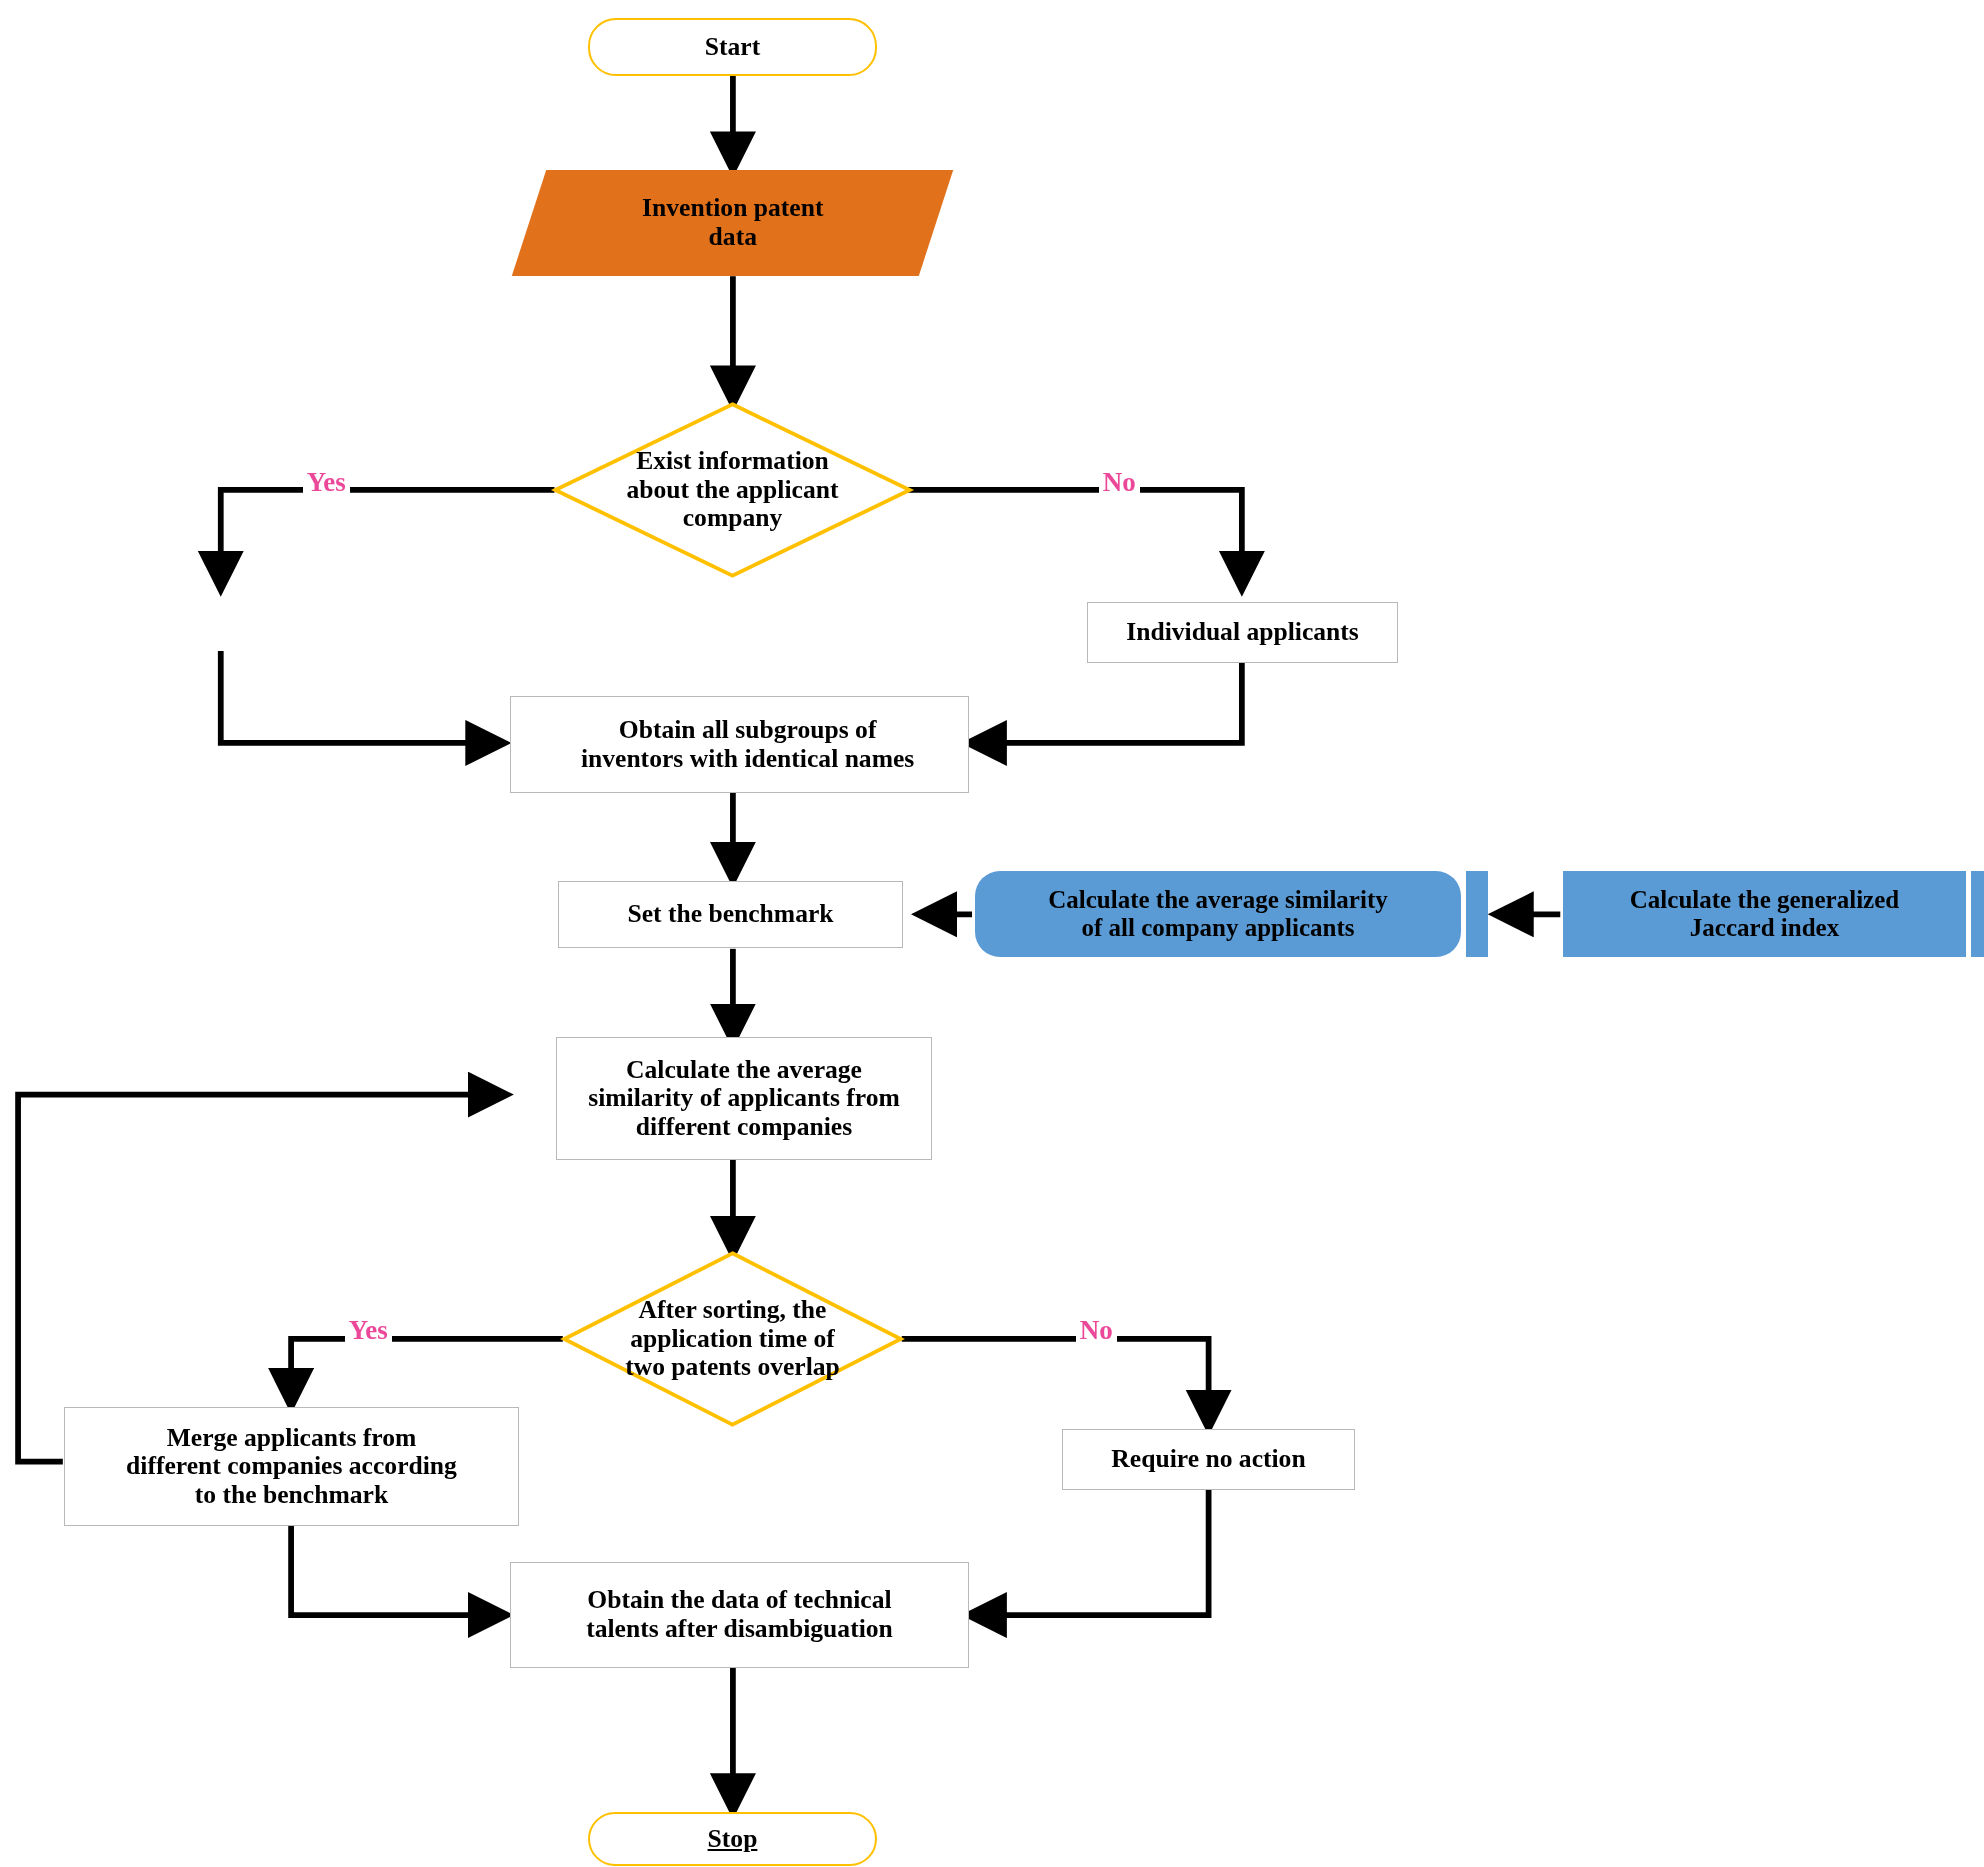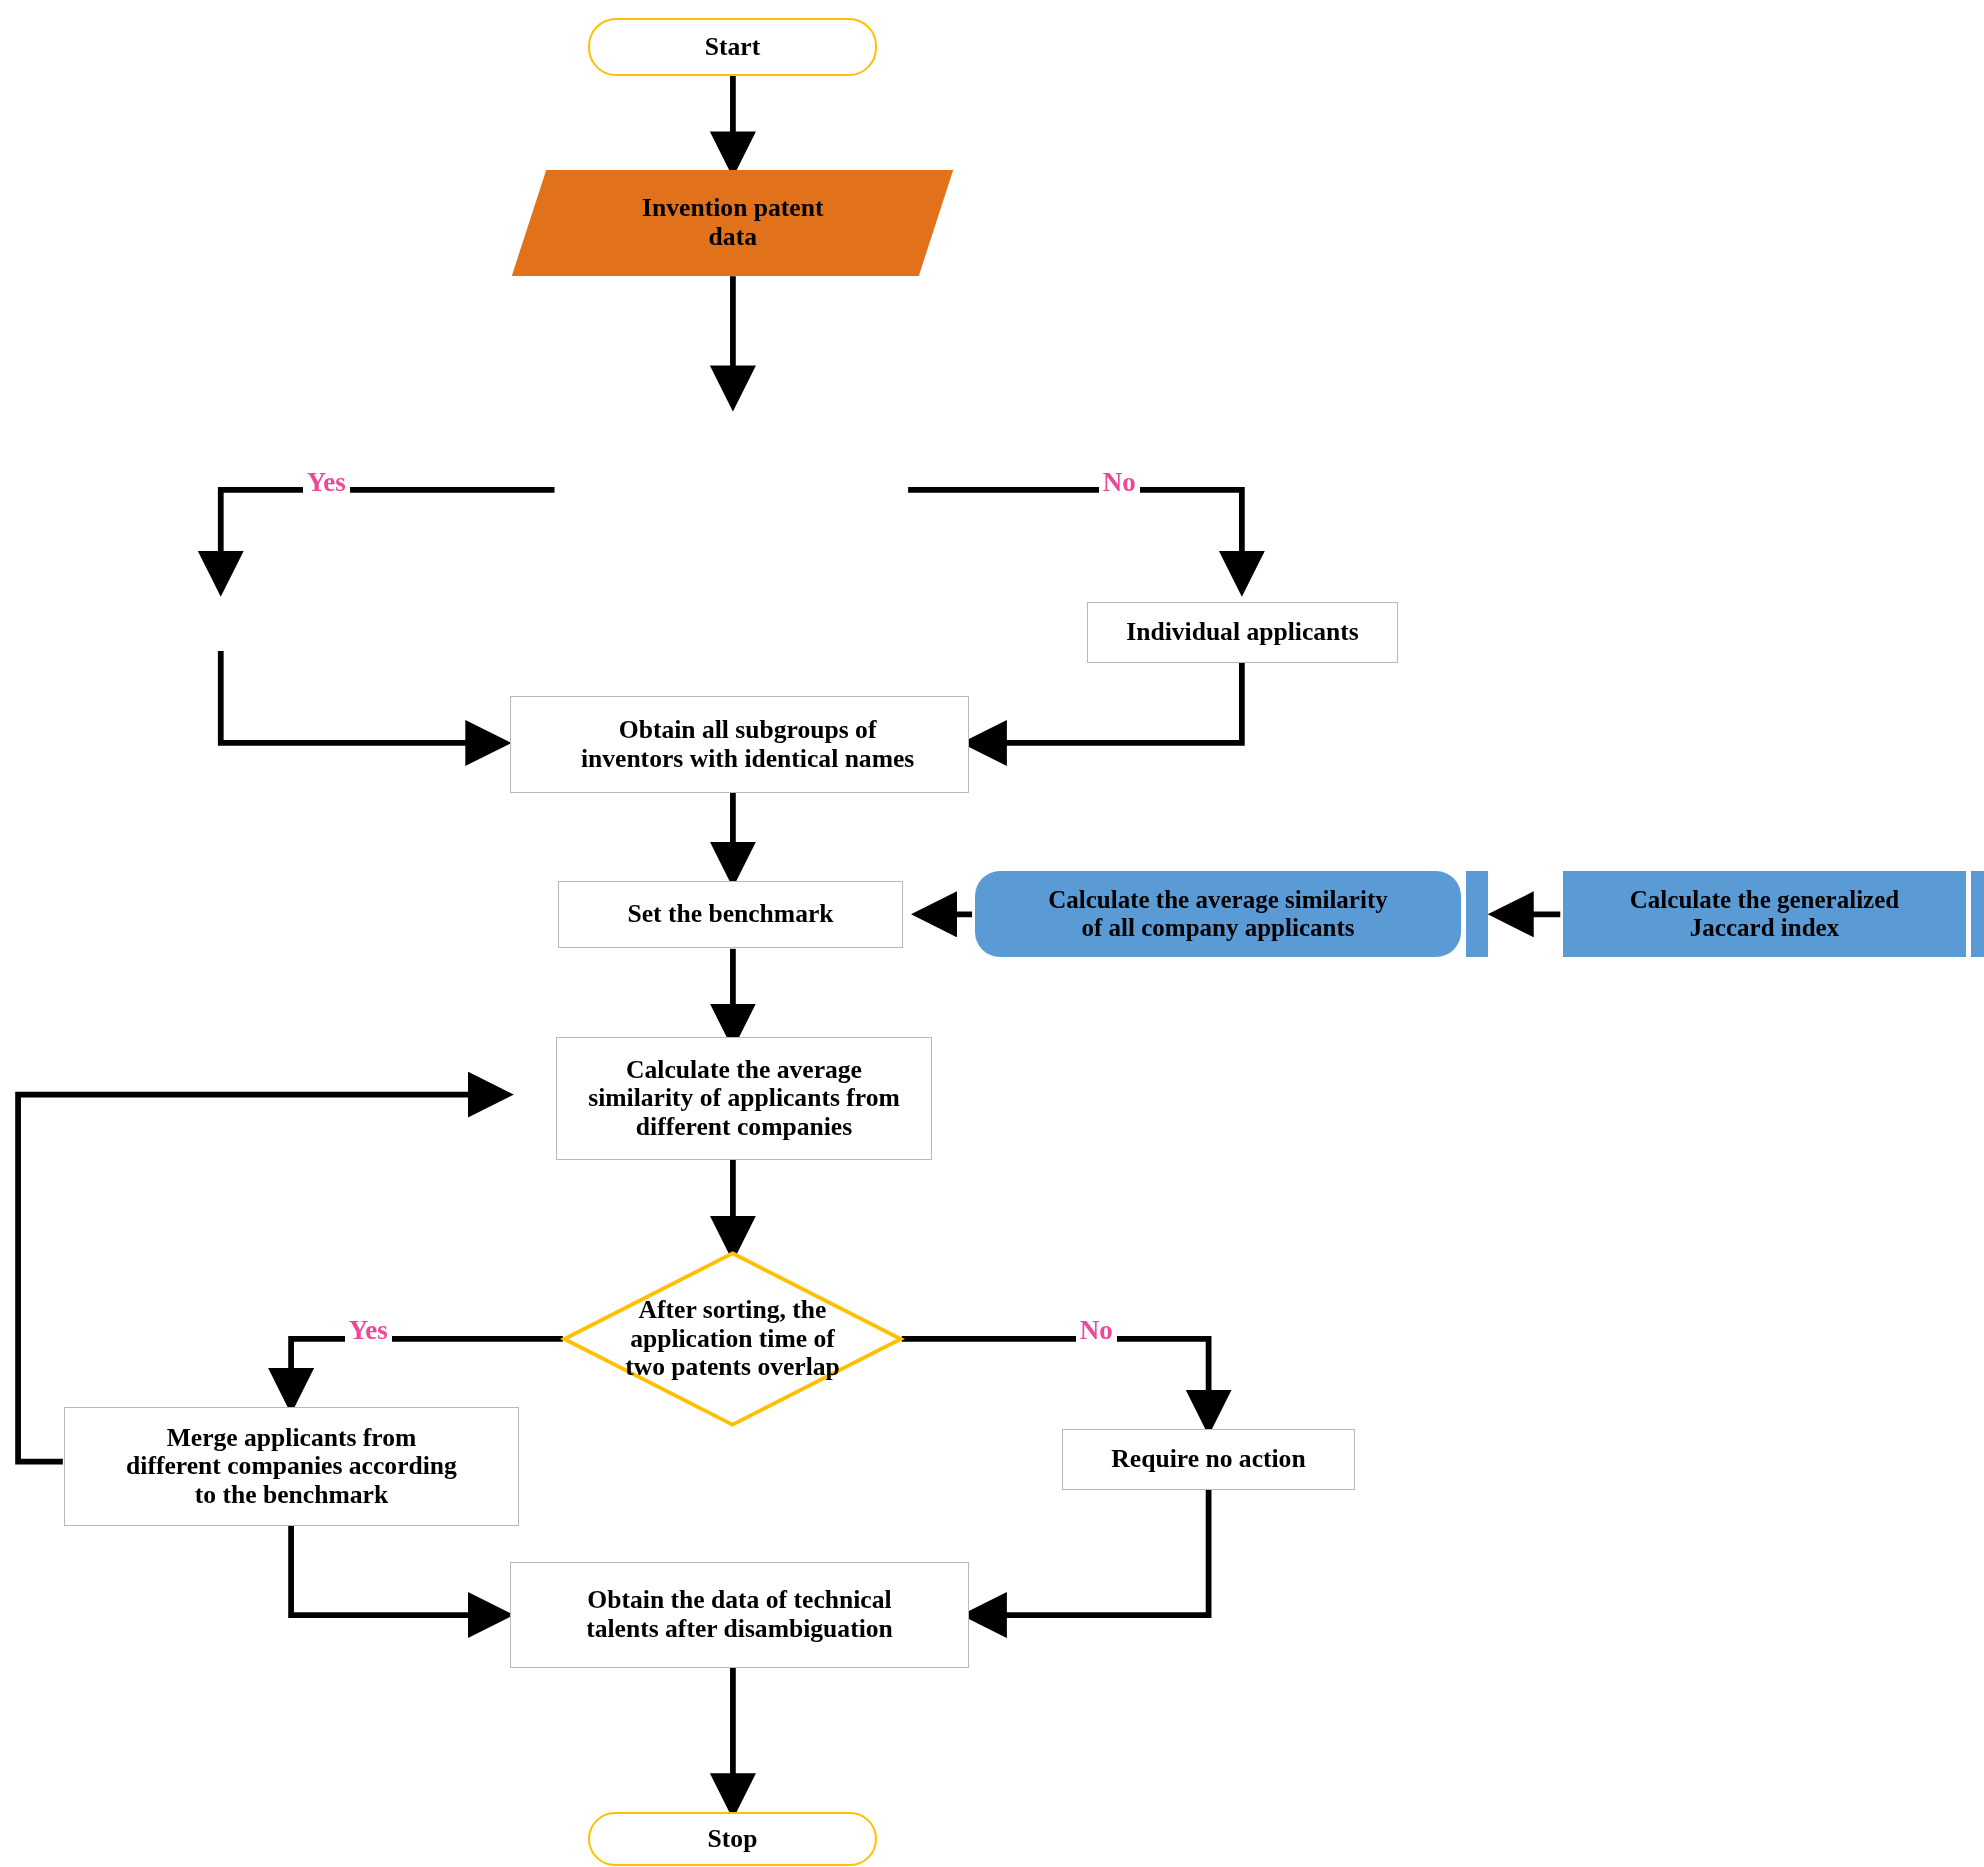--- a/index.html
+++ b/index.html
@@ -159,20 +159,30 @@
 
   <div class="node terminator" style="left:588px; top:18px; width:289px; height:58px;">
     <span class="node-text">Start</span>
   </div>
 
   <div class="node data-shape" style="left:529px; top:170px; width:407px; height:106px;">
     <span class="node-text">Invention patent
 data</span>
   </div>
 
+  <div class="decision-wrap" style="left:554px; top:403px; width:357px; height:174px;">
+    <svg width="357" height="174" viewBox="0 0 558 272">
+      <polygon points="279,2 556,136 279,270 2,136" fill="#ffffff" stroke="#ffc000" stroke-width="6"></polygon>
+    </svg>
+    <div class="decision-label">
+      <span class="node-text">Exist information
+about the applicant
+company</span>
+    </div>
+  </div>
 
 
   <div class="node process" style="left:1087px; top:590px; width:311px; height:61px;margin-top:12px;">
     <span class="node-text">Individual applicants</span>
   </div>
 
   <div class="node process" style="left:510px; top:696px; width:459px; height:97px;padding-left:20px;">
     <span class="node-text">Obtain all subgroups of
 inventors with identical names</span>
   </div>
@@ -218,21 +228,21 @@
 
   <div class="node process" style="left:1062px; top:1429px; width:293px; height:61px;">
     <span class="node-text">Require no action</span>
   </div>
 
   <div class="node process" style="left:510px; top:1562px; width:459px; height:106px;">
     <span class="node-text">Obtain the data of technical
 talents after disambiguation</span>
   </div>
 
-  <div class="node terminator" style="left:588px; top:1812px; width:289px; height:54px;">
+  <div class="node terminator" style="left:588px; top:1812px; width:289px; height:54px;text-decoration:underline;">
     <span class="node-text">Stop</span>
   </div>
 
   <div class="edge-label" style="left:303px; top:467px;">Yes</div>
   <div class="edge-label" style="left:1099px; top:467px;">No</div>
   <div class="edge-label" style="left:345px; top:1315px;">Yes</div>
   <div class="edge-label" style="left:1076px; top:1315px;">No</div>
 
 </div>
 

